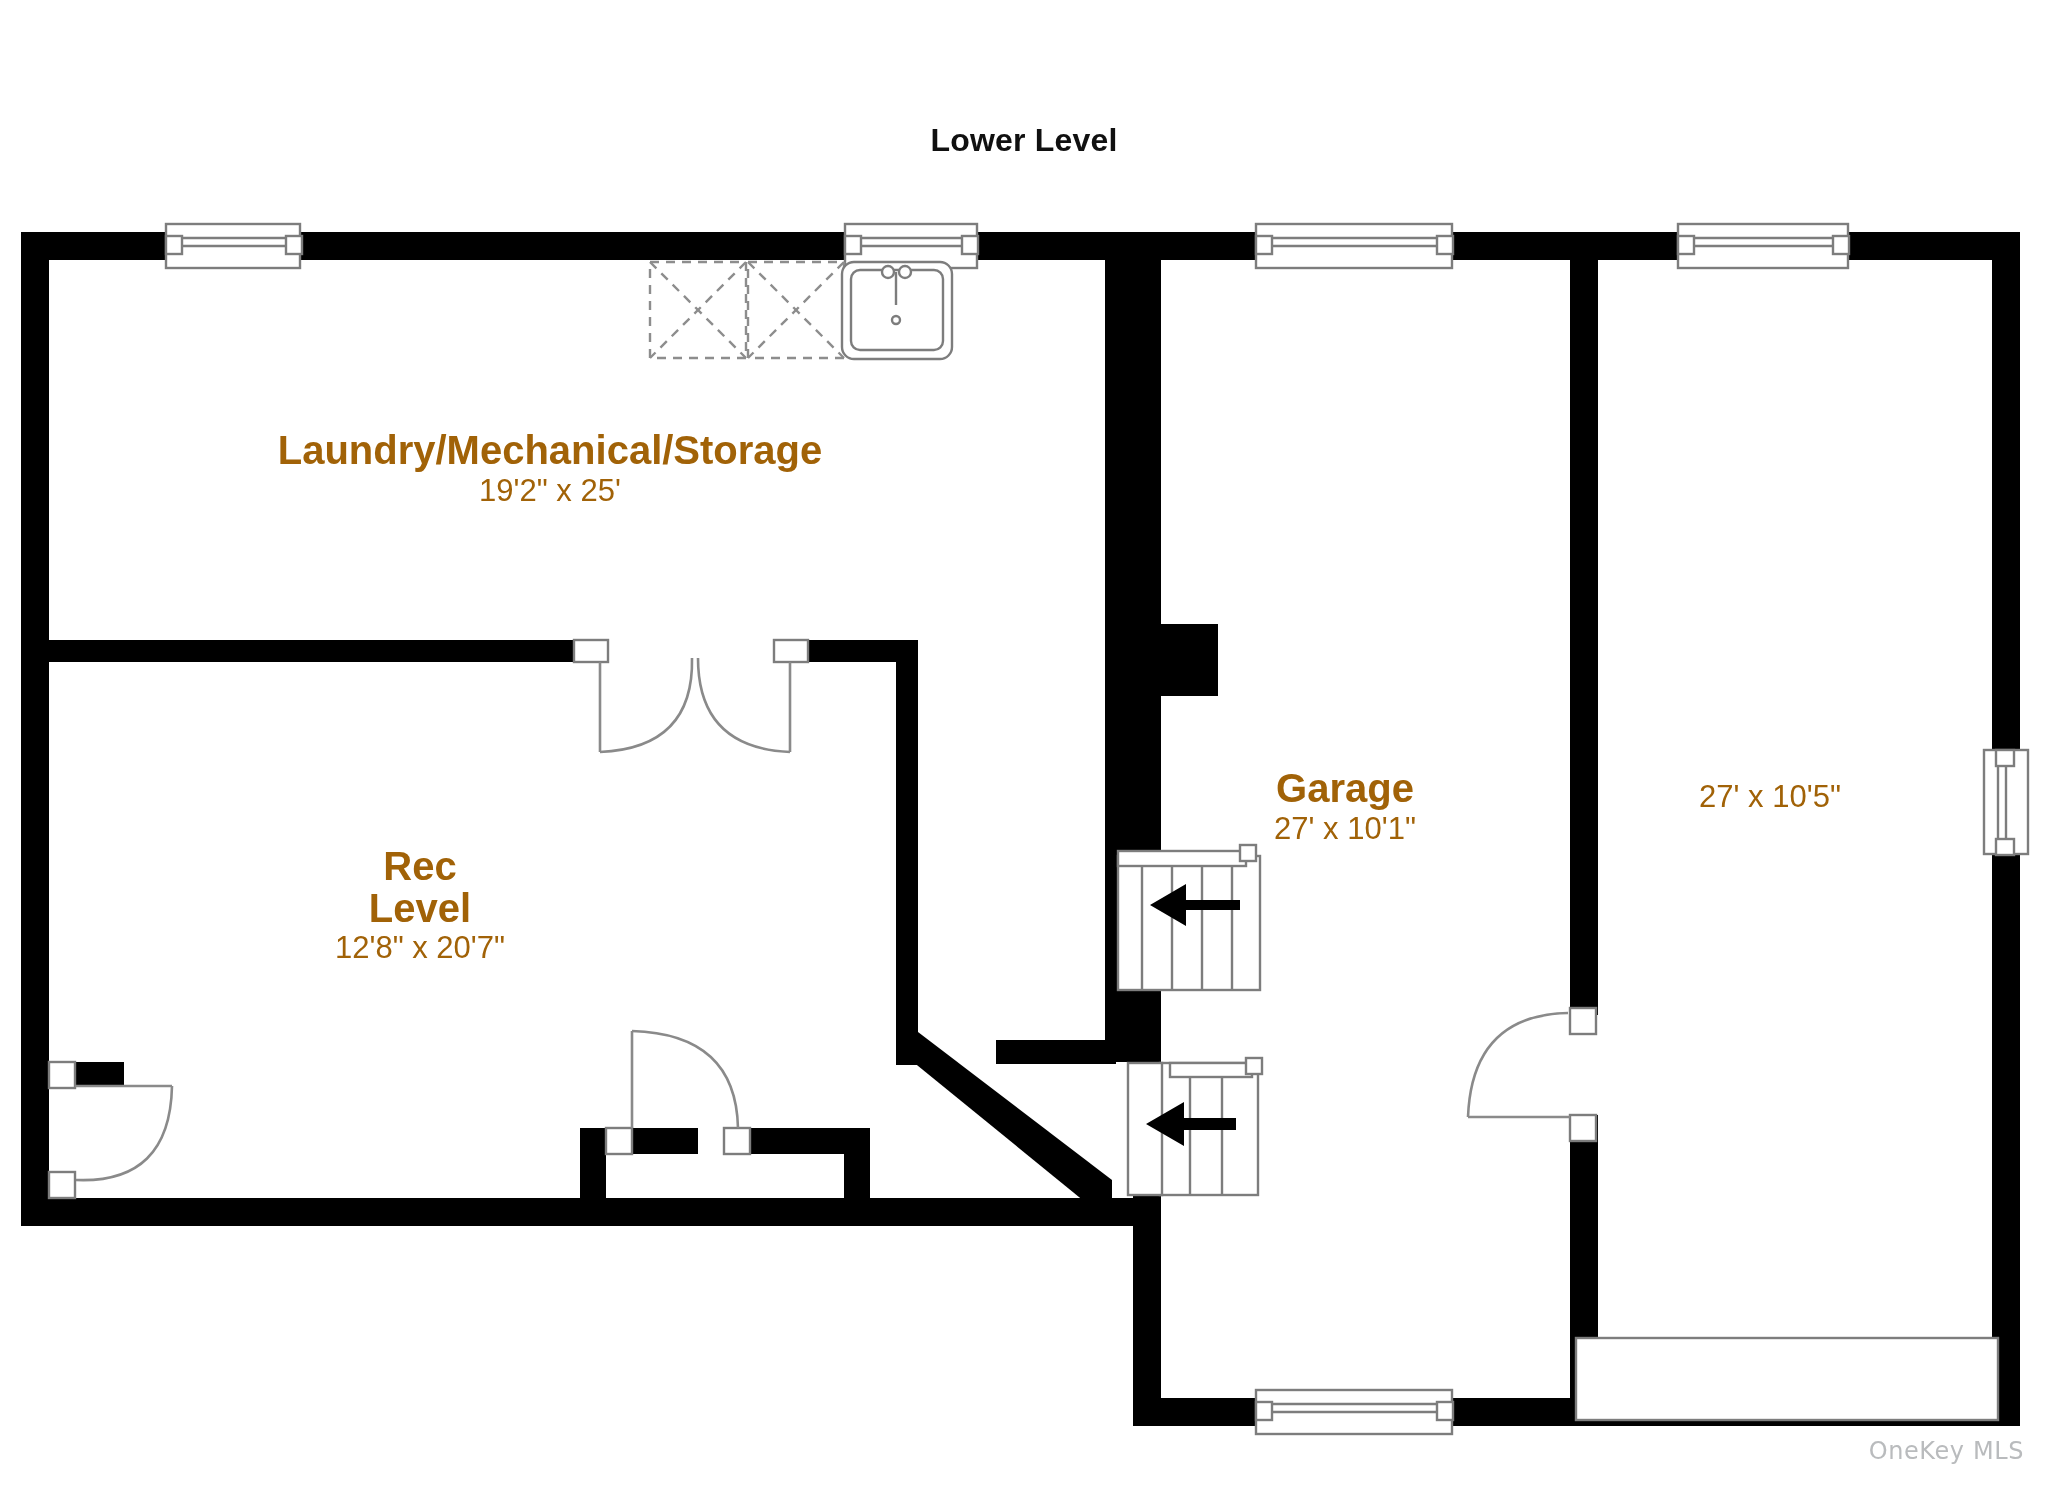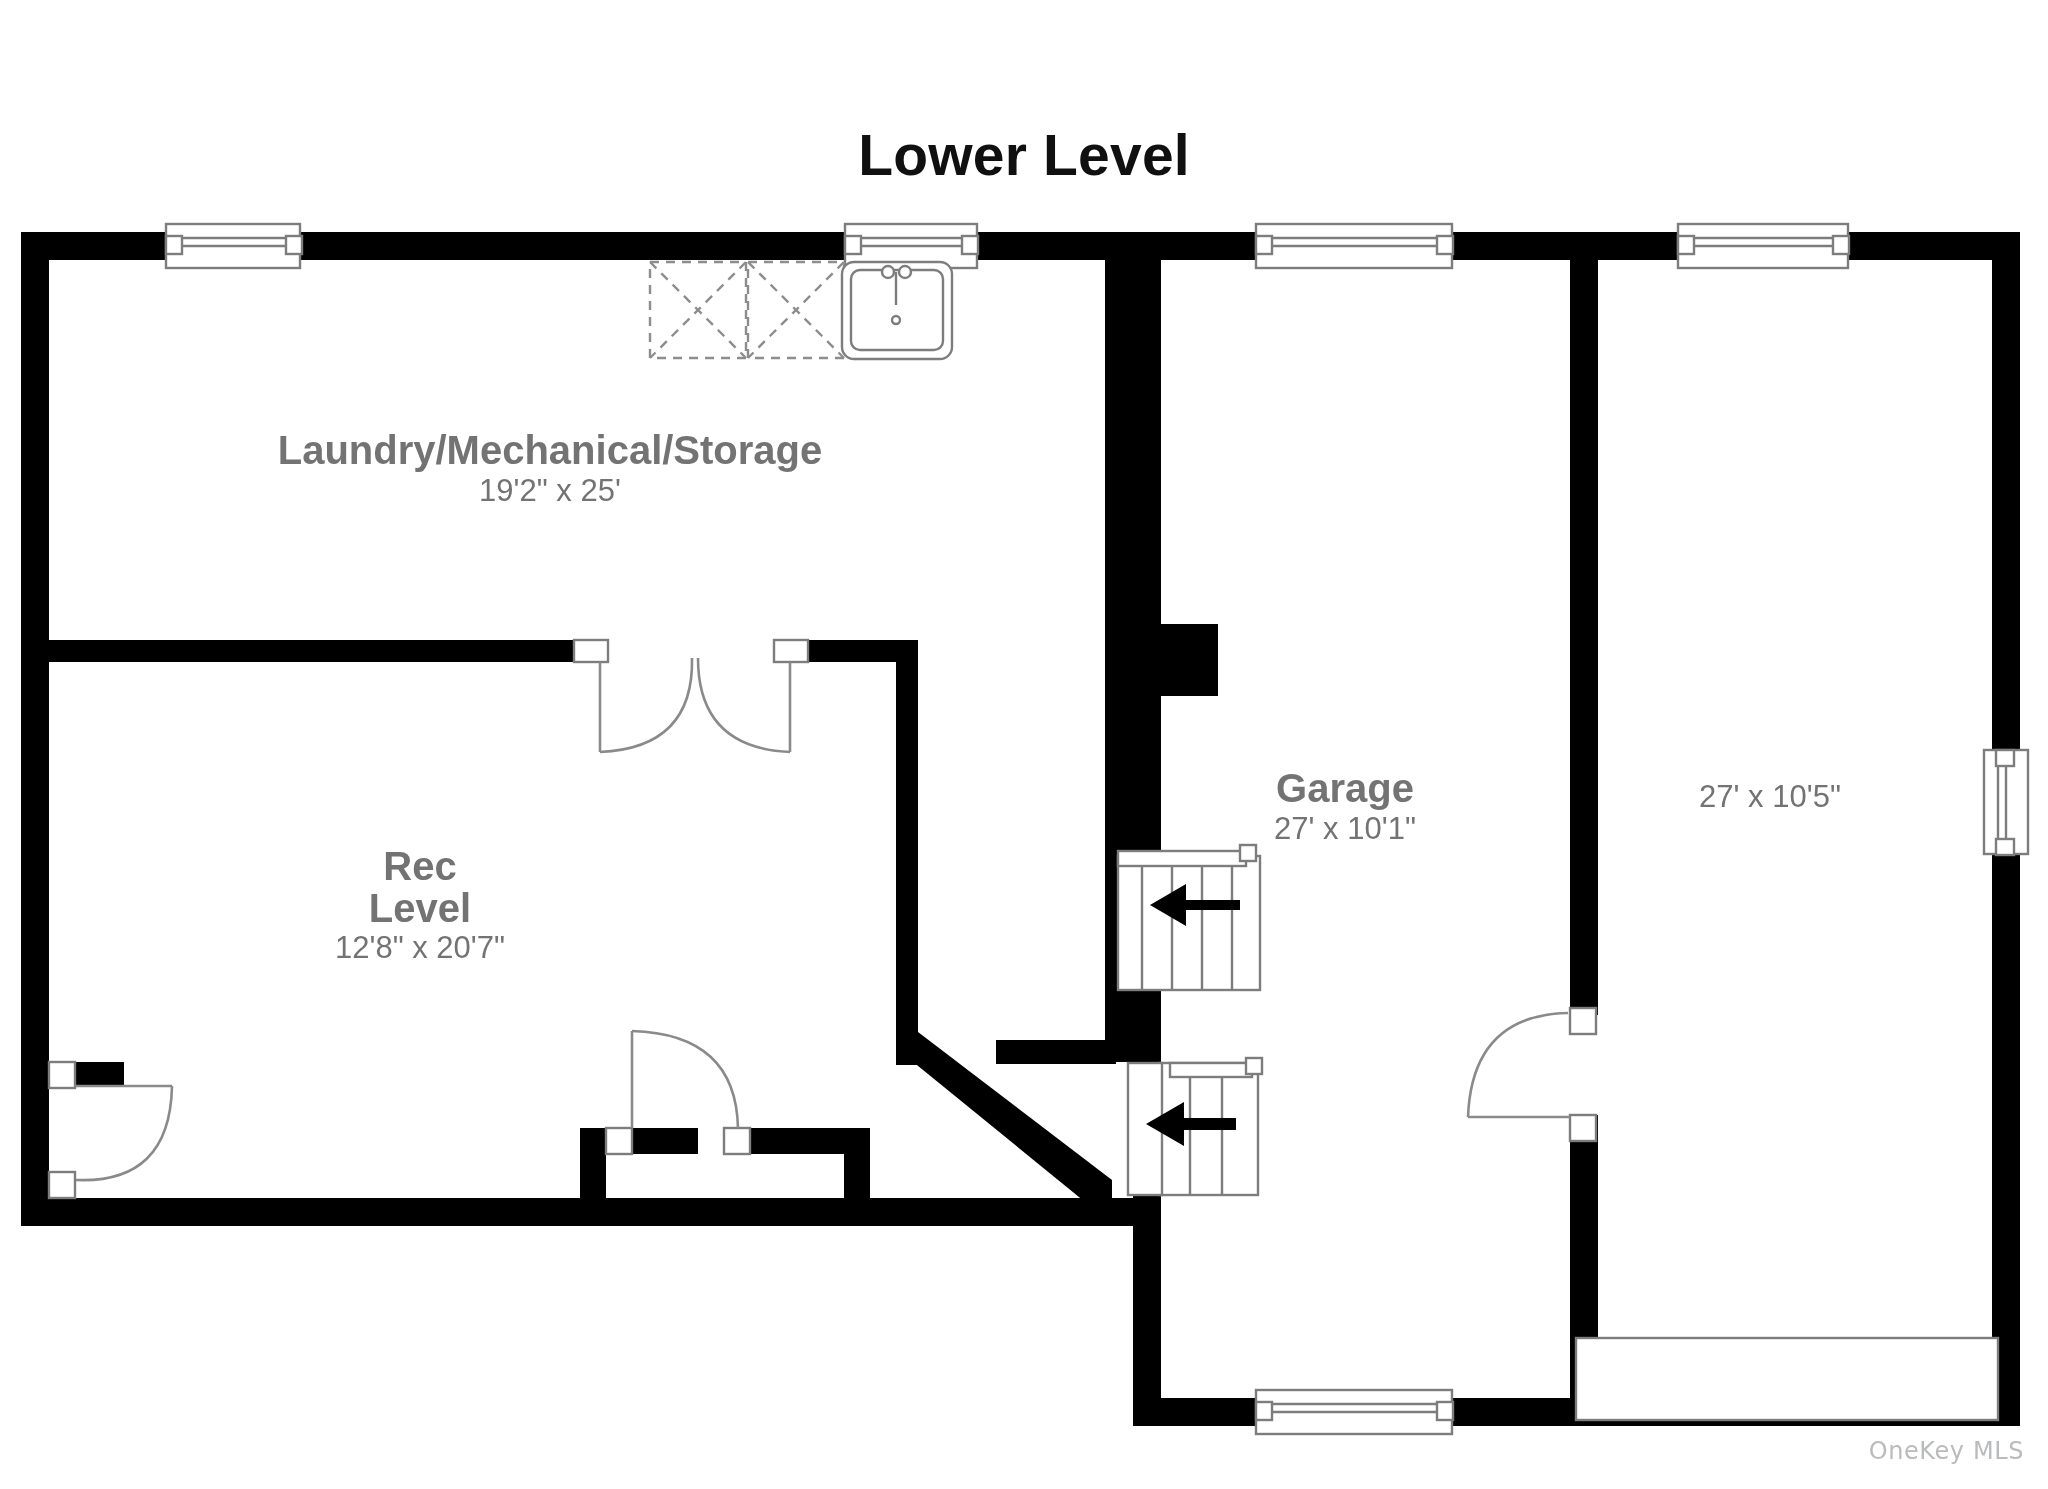--- a/index.html
+++ b/index.html
@@ -5,27 +5,27 @@
 <style>
   html,body{margin:0;padding:0;background:#ffffff;}
   body{
     font-family:"Liberation Sans", sans-serif;
     width:2048px;height:1489px;position:relative;overflow:hidden;
   }
   #plan-root{position:absolute;left:0;top:0;width:2048px;height:1489px;background:#fff;}
 
   #plan-title{
     position:absolute;left:0;top:122px;width:2048px;text-align:center;
-    font-size:57px;font-weight:bold;color:#101010;letter-spacing:.2px;
+    font-size:32px;font-weight:bold;color:#101010;letter-spacing:.2px;
   }
 
   svg#floorplan{position:absolute;left:0;top:0;width:2048px;height:1489px;display:block;}
 
   .room-label{
-    position:absolute;text-align:center;color:#737373;
+    position:absolute;text-align:center;color:#a16207;
     line-height:1.04;white-space:nowrap;pointer-events:none;
   }
   .room-label .rl-name{font-size:40px;font-weight:bold;display:block;}
   .room-label .rl-dim{font-size:31px;font-weight:normal;display:block;margin-top:3px;}
 
   #label-laundry{left:0;top:430px;width:1100px;}
   #label-rec{left:220px;top:846px;width:400px;}
   #label-family{left:1080px;top:768px;width:530px;}
   #label-garage{left:1530px;top:778px;width:480px;}
 

